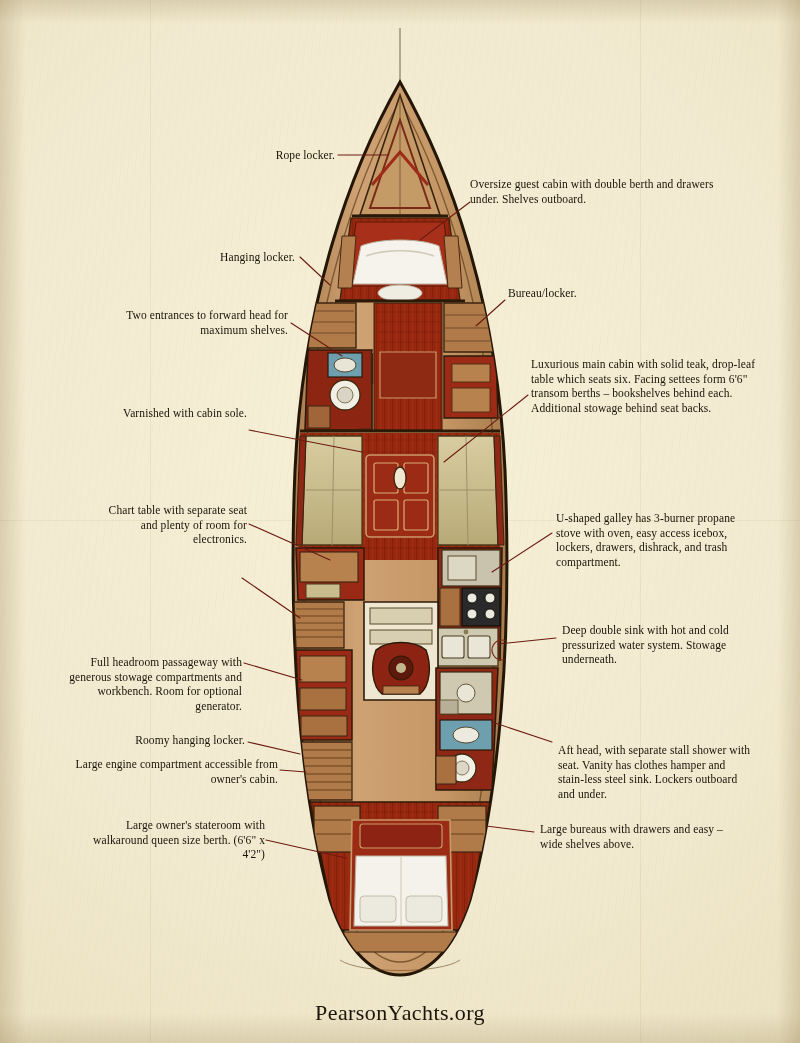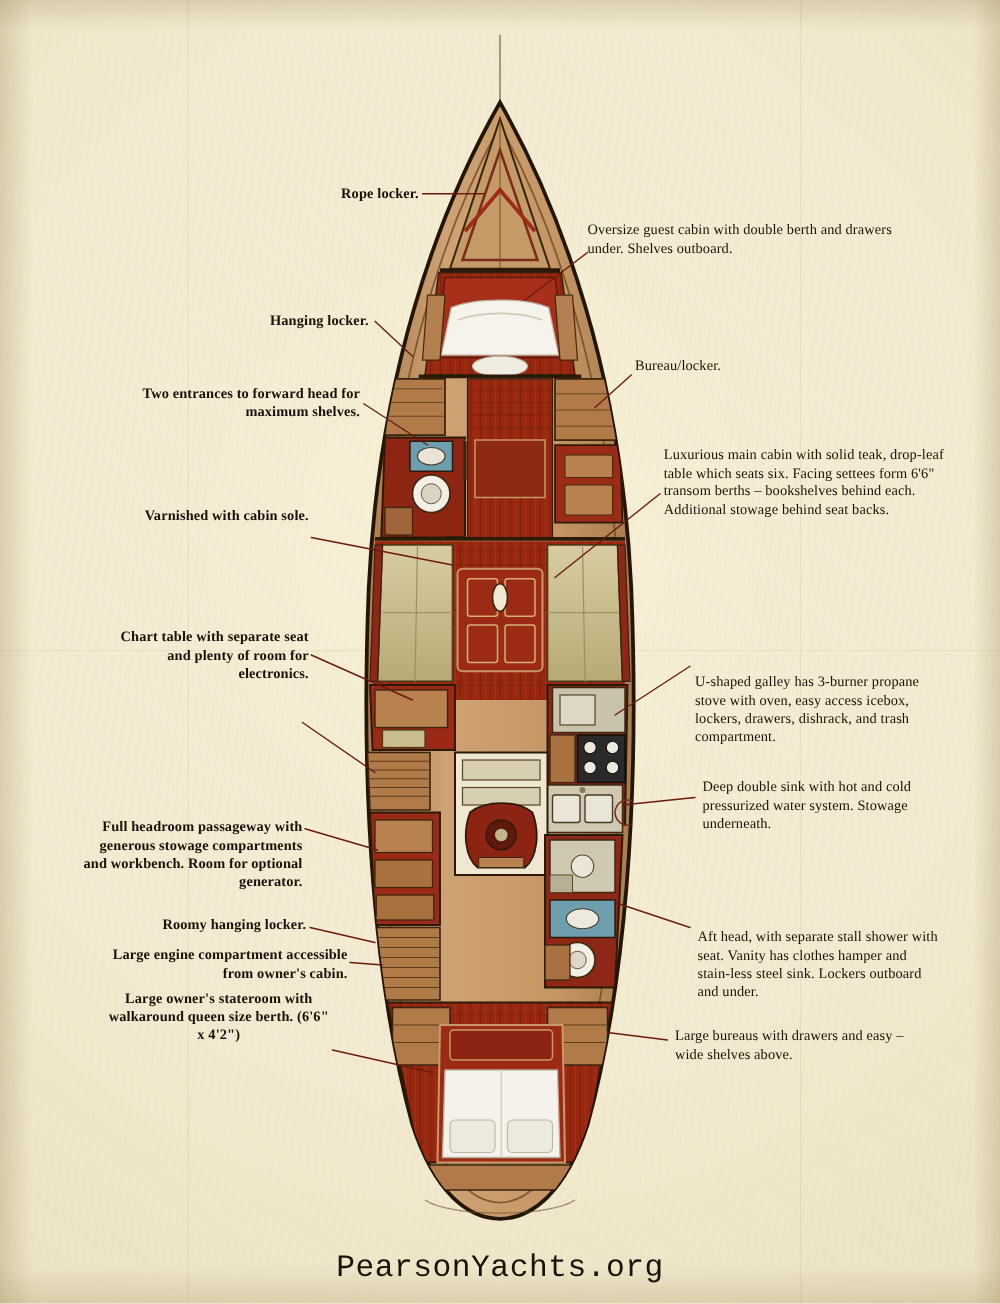--- a/index.html
+++ b/index.html
@@ -51,30 +51,30 @@
 
   .callout {
     position: absolute;
     font-family: "Liberation Serif", serif;
     font-size: 11.5px;
     line-height: 1.28;
     color: #1a1208;
     letter-spacing: 0.1px;
   }
   .callout.right { text-align: left; }
-  .callout.left { text-align: right; font-weight: bold; }
+  .callout.left { text-align: right; }
 
   #credit {
     position: absolute;
     left: 0;
     top: 1000px;
     width: 800px;
     text-align: center;
-    font-family: Liberation Mono, monospace;
-    font-size: 25px;
+    font-family: Liberation Serif, serif;
+    font-size: 22px;
     color: #1c1408;
     letter-spacing: 0.4px;
   }
 </style>
 </head>
 <body>
 
 <div id="page">
   <div id="paper"></div>
   <div class="crease" style="left:150px;top:0;width:1px;height:1043px;"></div>
@@ -356,37 +356,37 @@
   </div>
 
   <div class="callout left" style="left:100px; top:733px; width:145px;">
     <span>Roomy hanging locker.</span>
   </div>
 
   <div class="callout left" style="left:70px; top:757px; width:208px;">
     <span>Large engine compartment accessible from owner's cabin.</span>
   </div>
 
-  <div class="callout left" style="left:85px; top:792px; width:180px;text-align:center;">
+  <div class="callout left" style="left:85px; top:818px; width:180px;">
     <span>Large owner's stateroom with walkaround queen size berth. (6'6" x 4'2")</span>
   </div>
 
   <div class="callout right" style="left:470px; top:177px; width:250px;">
     <span>Oversize guest cabin with double berth and drawers under. Shelves outboard.</span>
   </div>
 
   <div class="callout right" style="left:508px; top:286px; width:160px;">
     <span>Bureau/locker.</span>
   </div>
 
   <div class="callout right" style="left:531px; top:357px; width:240px;">
     <span>Luxurious main cabin with solid teak, drop-leaf table which seats six. Facing settees form 6'6" transom berths – bookshelves behind each. Additional stowage behind seat backs.</span>
   </div>
 
-  <div class="callout right" style="left:556px; top:511px; width:198px;margin-top:28px;">
+  <div class="callout right" style="left:556px; top:511px; width:198px;">
     <span>U-shaped galley has 3-burner propane stove with oven, easy access icebox, lockers, drawers, dishrack, and trash compartment.</span>
   </div>
 
   <div class="callout right" style="left:562px; top:623px; width:192px;">
     <span>Deep double sink with hot and cold pressurized water system. Stowage underneath.</span>
   </div>
 
   <div class="callout right" style="left:558px; top:719px; width:195px;margin-top:24px;">
     <span>Aft head, with separate stall shower with seat. Vanity has clothes hamper and stain-less steel sink. Lockers outboard and under.</span>
   </div>

